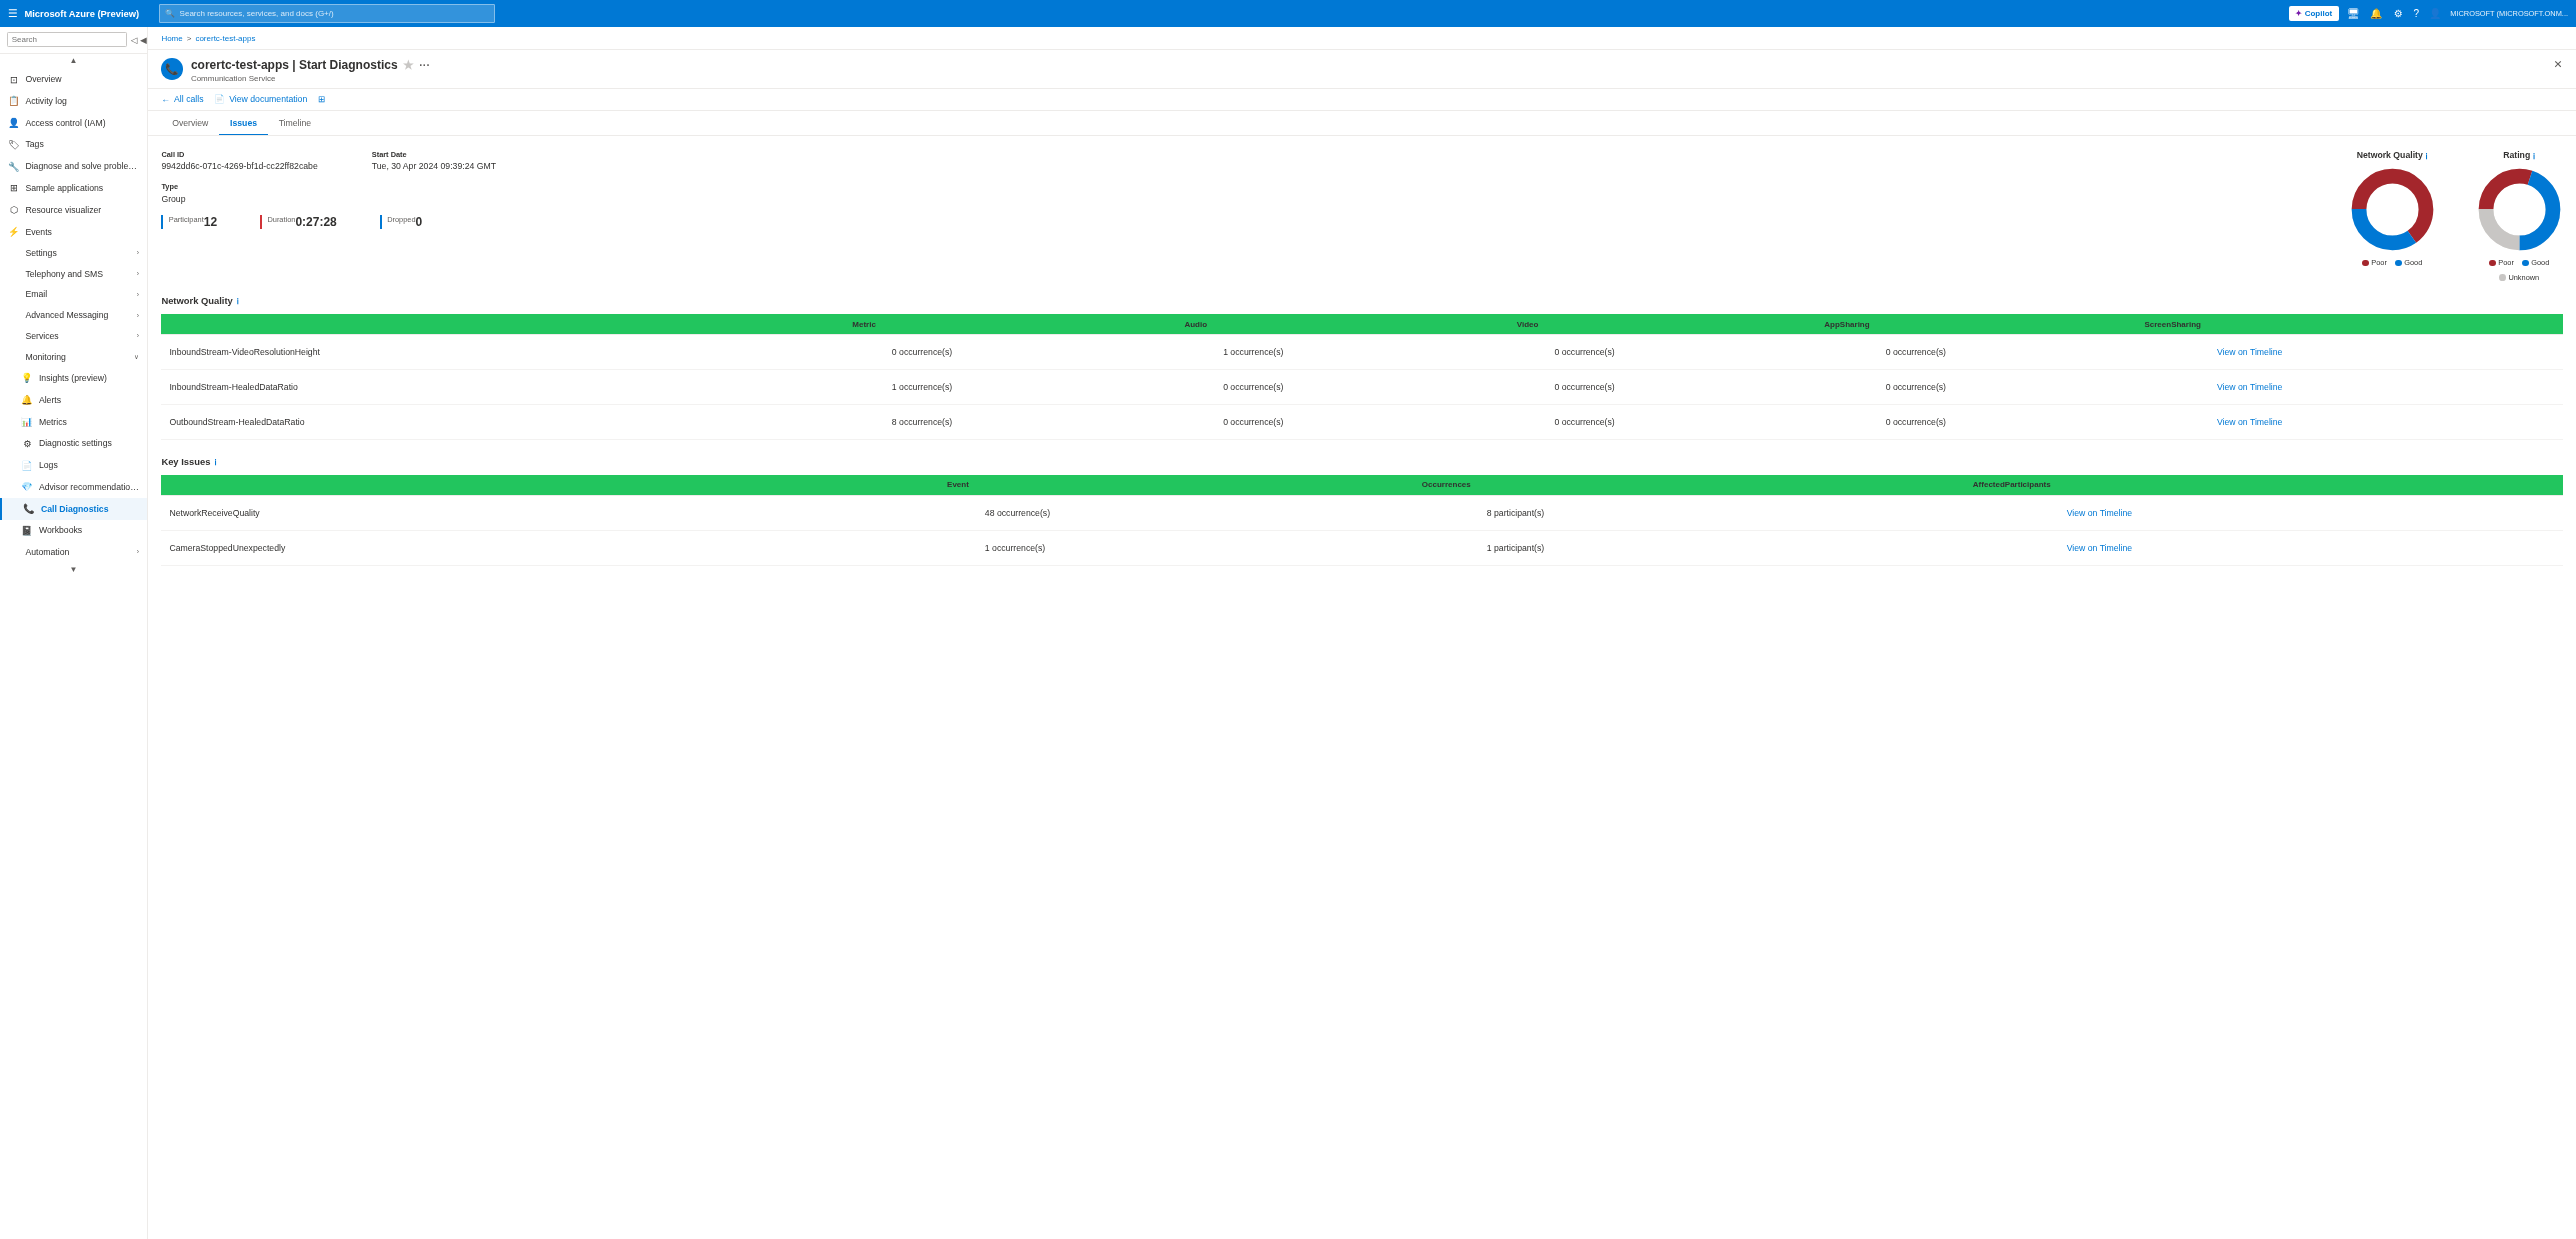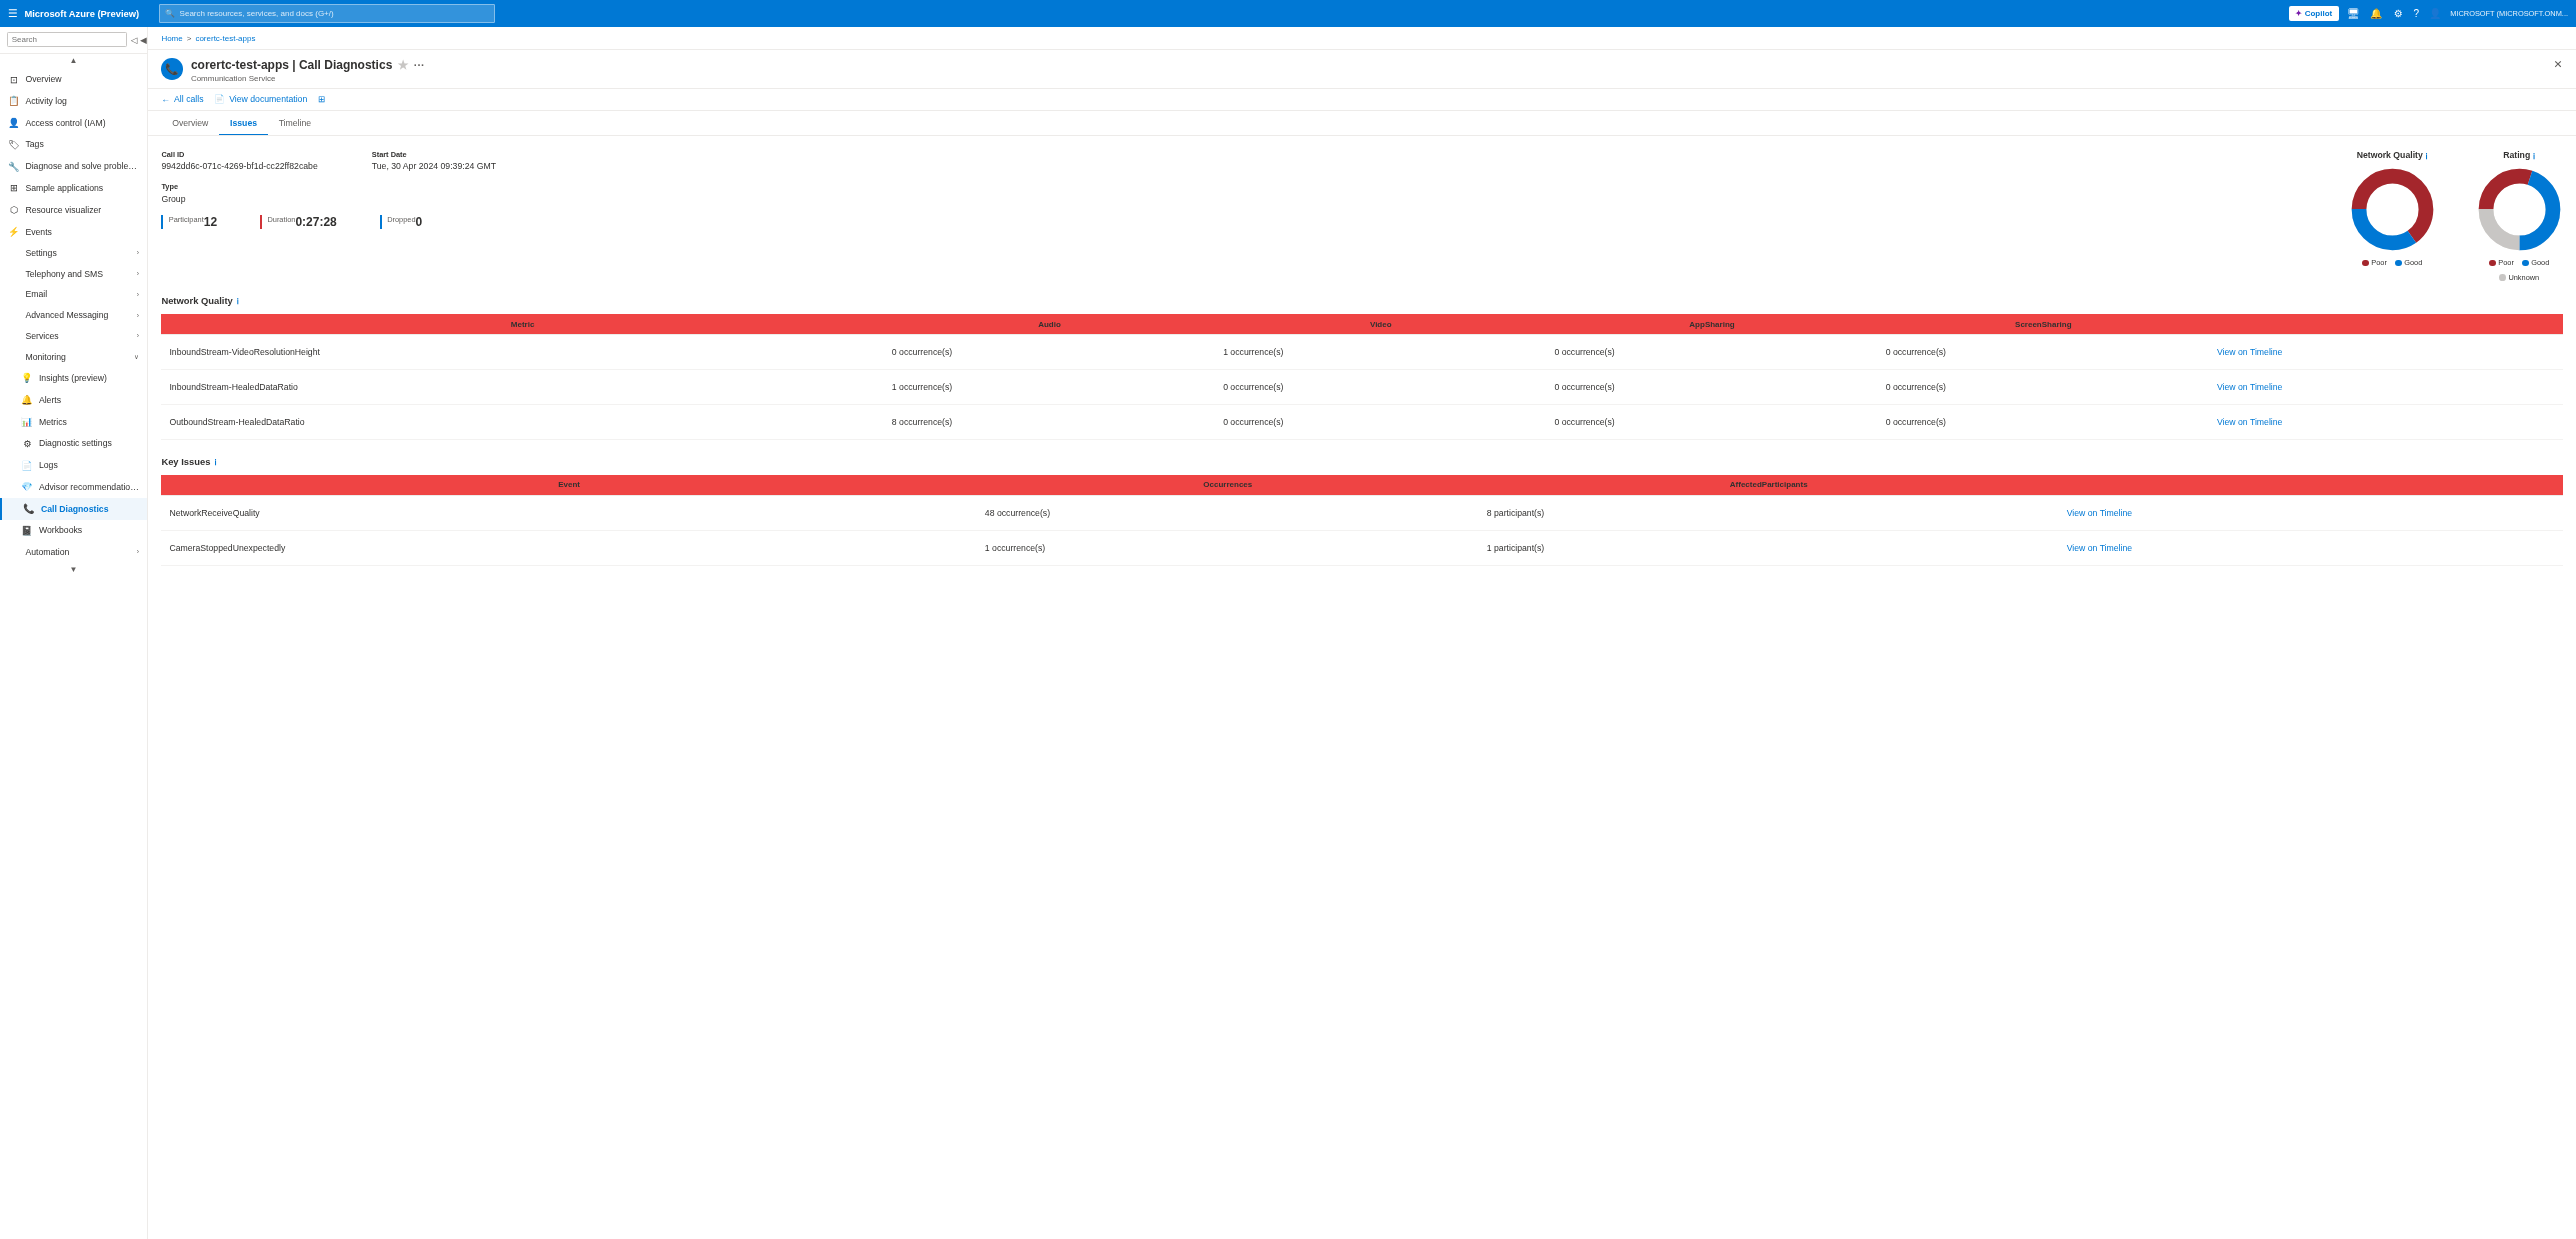--- a/index.html
+++ b/index.html
@@ -111,22 +111,22 @@
 
     
     .section-heading {
       font-size: 9.4px; font-weight: 600; margin-bottom: 8px; display: flex; align-items: center; gap: 4px;
     }
     .info-icon { font-size: 8px; color: #0078d4; cursor: pointer; }
 
     
     .data-table { width: 100%; border-collapse: collapse; margin-bottom: 16px; }
     .data-table th {
-      text-align: center; font-size: 8px; font-weight: 600; color: #323130;
-      padding: 5.4px 8px; border-bottom: 0.7px solid #edebe9; background: #ef4444;
+      text-align: right; font-size: 8px; font-weight: 600; color: #323130;
+      padding: 5.4px 8px; border-bottom: 0.7px solid #edebe9; background: #22c55e;
     }
     .data-table td {
       padding: 12px 8px; border-bottom: 0.7px solid #f3f2f1; font-size: 8.7px; color: #323130;
     }
     .link-blue { color: #0078d4; cursor: pointer; text-decoration: none; }
     .chart-container { display: flex; flex-direction: column; align-items: center; }
     .chart-title { font-size: 8.7px; font-weight: 600; margin-bottom: 5.4px; display: flex; align-items: center; gap: 2.7px; }
     .chart-legend { display: flex; gap: 8px; margin-top: 5.4px; font-size: 7.4px; flex-wrap: wrap; justify-content: center; }
     .legend-item { display: flex; align-items: center; gap: 2.7px; }
     .legend-dot { width: 6.7px; height: 6.7px; border-radius: 50%; }
@@ -291,21 +291,21 @@
       <span>&gt;</span>
       <a>corertc-test-apps</a>
     </div>
 
     <div class="resource-header">
       <div class="resource-icon">
         <span style="font-size:10.8px;">📞</span>
       </div>
       <div class="resource-info">
         <div class="resource-title">
-          <span>corertc-test-apps | Call Diagnostics</span>
+          <span>corertc-test-apps | Start Diagnostics</span>
           <span class="resource-star">★</span>
           <span class="resource-more">···</span>
         </div>
         <div class="resource-subtitle">Communication Service</div>
       </div>
       <span class="resource-close">✕</span>
     </div>
 
     <div class="toolbar">
       <button class="toolbar-btn">

